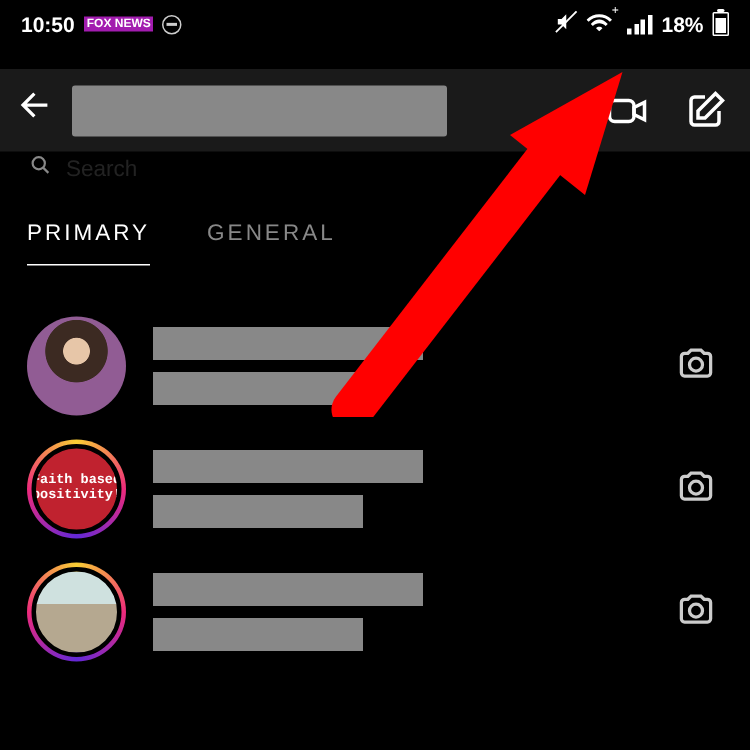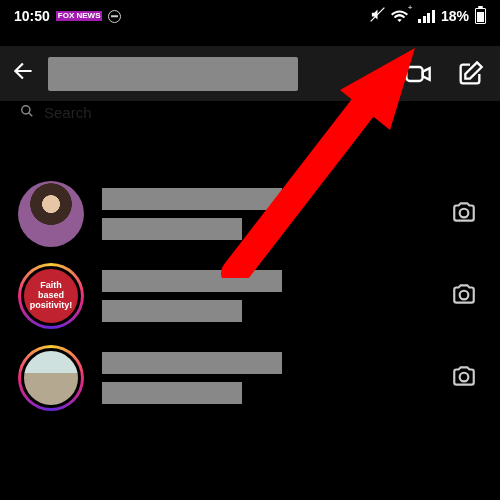--- a/index.html
+++ b/index.html
@@ -32,21 +32,21 @@
   .searchrow .mag{font-size:15px;}
 
   .tabs{display:flex;margin-top:24px;padding-left:18px;}
   .tab{margin-right:38px;letter-spacing:2px;font-size:15px;padding-bottom:12px;color:#888;}
   .tab.active{color:#fff;border-bottom:1.5px solid #fff;}
 
   .list{margin-top:26px;}
   .chat{display:flex;align-items:center;height:82px;padding:0 18px;}
   .avatar{width:66px;height:66px;border-radius:50%;overflow:hidden;flex:0 0 66px;position:relative;}
   .avatar.story{box-sizing:border-box;padding:3px;background:conic-gradient(#f9ce34,#ee2a7b,#6228d7,#ee2a7b,#f9ce34);}
-  .avatar.story .inner{width:100%;height:100%;border-radius:50%;box-sizing:border-box;border:3px solid #000;overflow:hidden;}
+  .avatar.story .inner{width:100%;height:100%;border-radius:50%;box-sizing:border-box;border:3px solid #000;overflow:hidden;font-family:Liberation Mono, monospace;}
   .av1{background:radial-gradient(circle at 50% 35%,#e7c6a8 0 16%,#3c2a22 17% 38%,#915c94 39% 100%);}
   .av2{background:#c0222f;display:flex;align-items:center;justify-content:center;font-size:9px;line-height:1.1;font-weight:700;text-align:center;color:#fff;padding:4px;}
   .av3{background:linear-gradient(180deg,#cfe1df 0 40%,#b5a890 40% 100%);}
   .blocks{flex:1;margin:0 18px;display:flex;flex-direction:column;gap:8px;}
   .block{background:#888;height:22px;}
   .block.w1{width:180px;}
   .block.w2{width:140px;}
   .cam{width:36px;text-align:center;}
   .cam svg{width:26px;height:26px;stroke:#ccc;fill:none;stroke-width:2;}
 
@@ -111,20 +111,22 @@
   <span class="mag">
     <svg width="14" height="14" viewBox="0 0 24 24" stroke="#888" fill="none" stroke-width="2.5">
         <circle cx="10" cy="10" r="7"></circle>
         <line x1="21" y1="21" x2="15" y2="15"></line>
       </svg>
   </span>
   <span style="opacity:.25">Search</span>
 </div>
 
 <div class="tabs">
+  <div class="tab active">PRIMARY</div>
+  <div class="tab">GENERAL</div>
 </div>
 
 <div class="list">
 
   <div class="chat">
     <div class="avatar av1"></div>
     <div class="blocks">
       <div class="block w1"></div>
       <div class="block w2"></div>
     </div>

